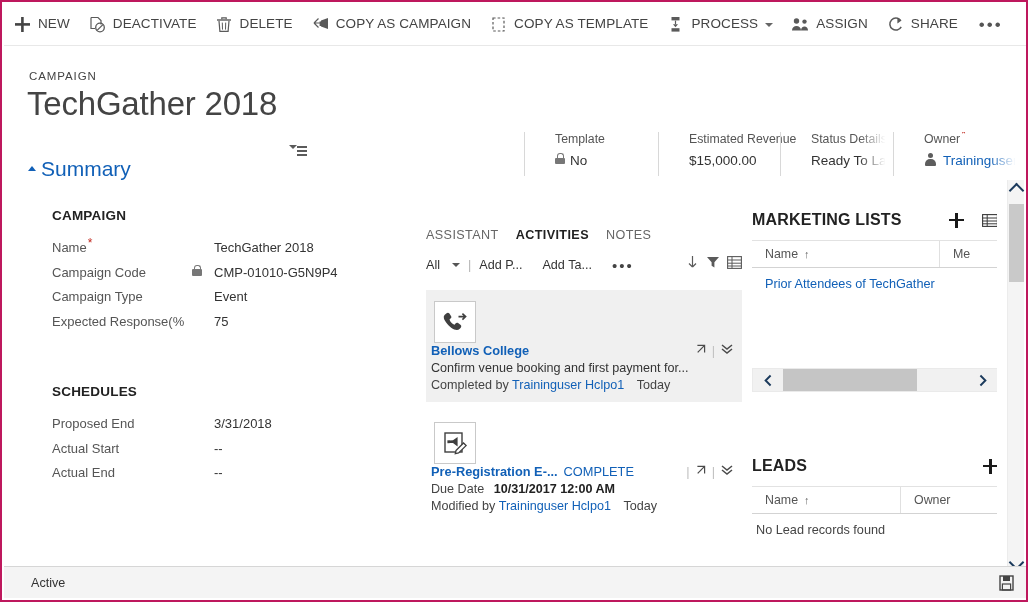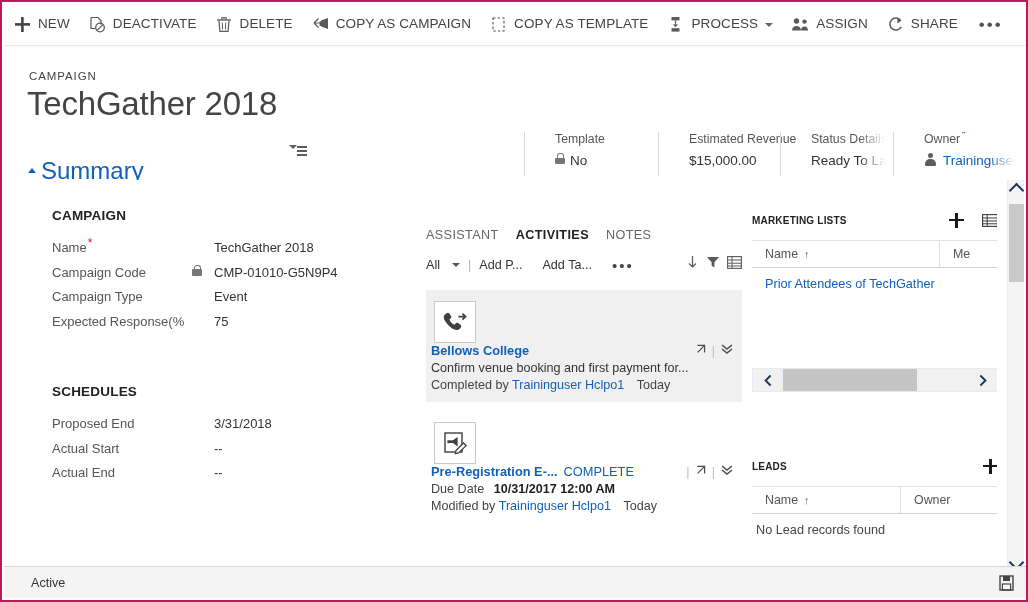--- a/index.html
+++ b/index.html
@@ -222,21 +222,21 @@
     left: 1.2px; top: 6.4px;
     width: 11px; height: 6.6px;
     background: #5d5d5d;
     border-radius: 5px 5px 1px 1px;
   }
 
   
   .summary-tab {
     position: absolute;
     left: 26px; top: 155px;
-    font-size: 24px;
+    font-size: 21px;
     color: #1160b7;
     font-weight: 400;
     display: flex;
     align-items: center;
     cursor: pointer;
   }
   .summary-tab .chev {
     width: 0; height: 0;
     border-left: 4.5px solid transparent;
     border-right: 4.5px solid transparent;
@@ -404,21 +404,21 @@
     left: 748px; top: 28px;
     width: 246px;
   }
   .panel-head {
     display: flex;
     align-items: center;
     height: 24px;
     margin-bottom: 8px;
   }
   .panel-title {
-    font-size: 10px;
+    font-size: 16px;
     font-weight: bold;
     color: #222222;
     letter-spacing: .2px;
   }
   .panel-actions {
     margin-left: auto;
     display: flex;
     align-items: center;
     gap: 18px;
     color: #3a3a3a;

